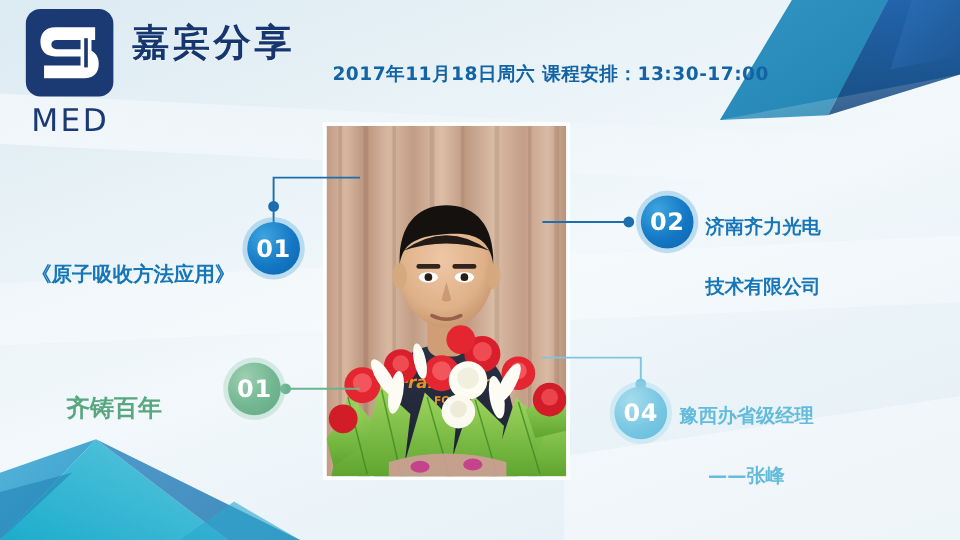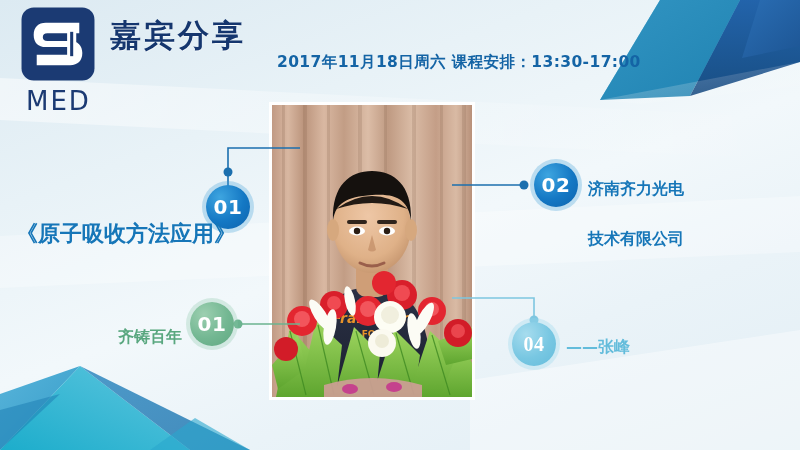--- a/index.html
+++ b/index.html
@@ -122,48 +122,47 @@
   }
   .badge-03 {
     left: 190px; top: 302px;
     background: radial-gradient(circle at 32% 28%, #9ccfb0 0%, #73b792 55%, #5fa881 100%);
     box-shadow: 0 0 0 4px rgba(140,200,170,0.30);
   }
   .badge-04 {
     left: 512px; top: 322px;
     background: radial-gradient(circle at 32% 28%, #a6dcee 0%, #78c7e2 55%, #64bcdb 100%);
     box-shadow: 0 0 0 4px rgba(150,215,235,0.32);
-    font-family: Liberation Serif, serif;
   }
 
   
   .caption {
     position: absolute;
     font-weight: 700;
     line-height: 1.6;
     white-space: nowrap;
   }
   .cap-01 {
-    left: 16px; top: 192px;
+    left: 0; top: 192px;
     width: 196px;
     text-align: right;
-    font-size: 22px;
+    font-size: 17px;
     color: #1676b8;
   }
   .cap-02 {
     left: 588px; top: 152px;
     font-size: 16px;
     color: #1676b8;
     text-align: left;
   }
   .cap-03 {
     left: 8px; top: 300px;
     width: 174px;
-    text-align: right;
-    font-size: 16px;
+    text-align: center;
+    font-size: 20px;
     color: #59a77f;
   }
   .cap-04 {
     left: 566px; top: 310px;
     font-size: 16px;
     color: #63bcdb;
     text-align: left;
   }
   .cap-04 .l2 { display: block; text-align: center; }
   .cap-line { display: block; margin-top: 24px; }
@@ -401,16 +400,17 @@
   <div class="caption cap-02">
     <span class="cap-line">济南齐力光电</span>
     <span class="cap-line">技术有限公司</span>
   </div>
 
   <div class="caption cap-03">
     <span class="cap-line">齐铸百年</span>
   </div>
 
   <div class="caption cap-04">
+    <span class="cap-line">豫西办省级经理</span>
     <span class="cap-line l2">——张峰</span>
   </div>
 
 </div>
 
 </body></html>

